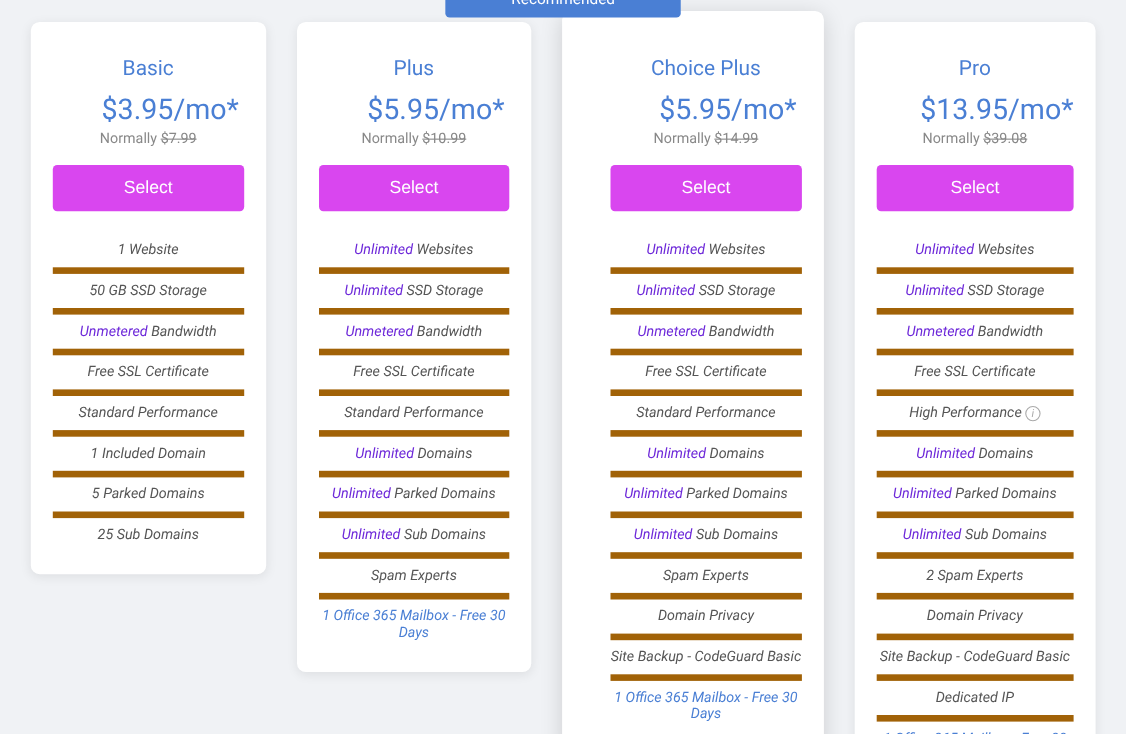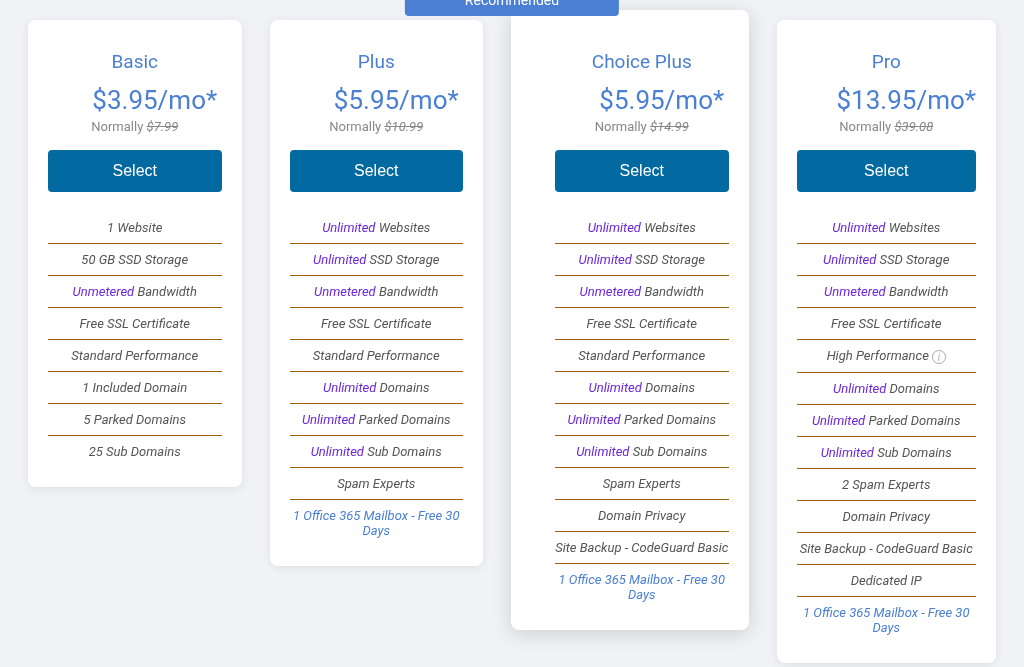--- a/index.html
+++ b/index.html
@@ -63,44 +63,43 @@
       margin-bottom: 4px;
       margin-left: 40px;
     }
     .normal-price {
       font-size: 13px;
       color: #888;
       margin-bottom: 16px;
     }
     .normal-price s {
       text-decoration: line-through;
-      font-style: italic;
     }
     .select-btn {
-      background: #0369a1;
+      background: #d946ef;
       color: white;
       border: none;
       border-radius: 4px;
       padding: 12px 0;
       width: 100%;
       font-size: 16px;
       cursor: pointer;
       margin-bottom: 20px;
       font-weight: 500;
     }
     .features {
       width: 100%;
       list-style: none;
       font-style: italic;
     }
     .features li {
       font-size: 13px;
       color: #555;
       padding: 8px 0;
-      border-top: 1px solid #a16207;
+      border-top: 6px solid #a16207;
       text-align: center;
     }
     .features li:first-child {
       border-top: none;
     }
     .highlight {
       color: #6d28d9;
     }
     .link-style {
       color: #4a7fd4;

